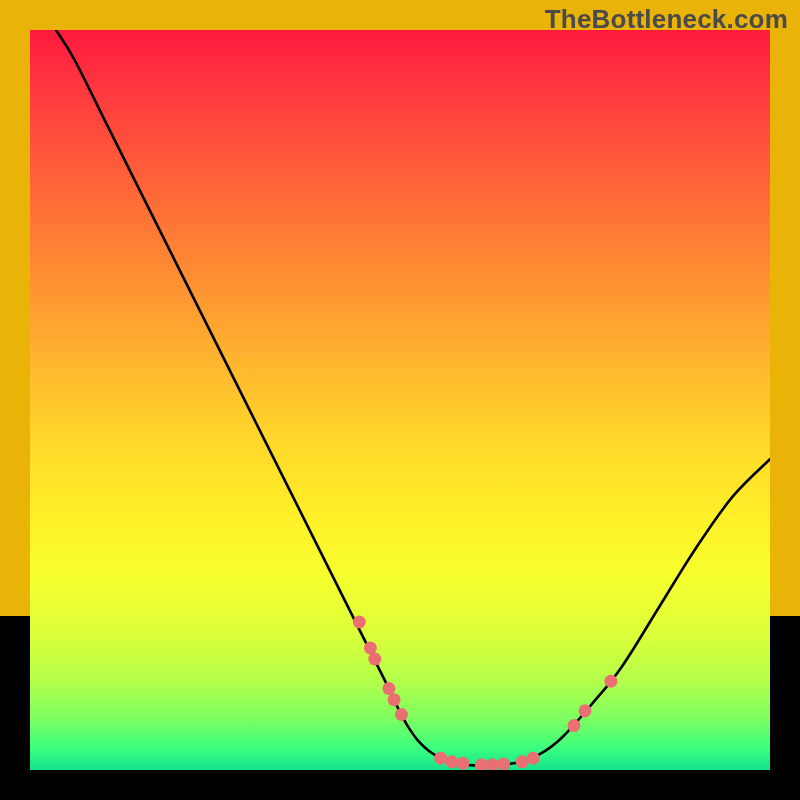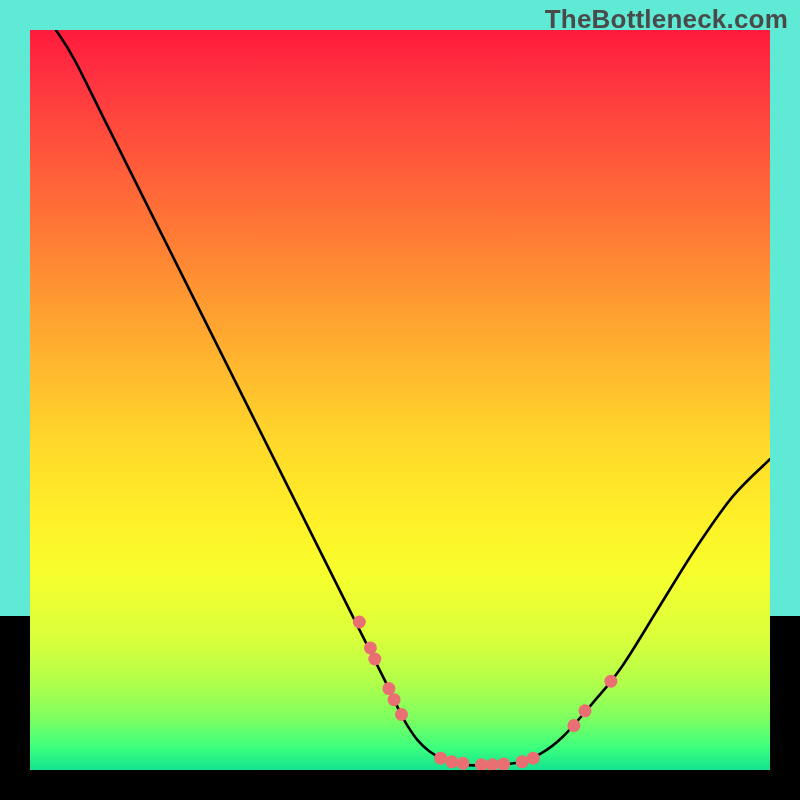--- a/index.html
+++ b/index.html
@@ -1,17 +1,17 @@
 <!DOCTYPE html>
 <html><head>
 <meta charset="utf-8">
 <style>
   * { margin: 0; padding: 0; box-sizing: border-box; }
   html, body { width: 800px; height: 800px; background: #000; overflow: hidden; }
-  .wrap { position: relative; width: 800px; height: 616px; background: #5eead4; }
+  .wrap { position: relative; width: 800px; height: 616px; background: #eab308; }
   .watermark {
     position: absolute;
     top: 4px;
     right: 12px;
     color: #4a4a4a;
     font-family: Arial, Helvetica, sans-serif;
     font-size: 26px;
     font-weight: 600;
     letter-spacing: 0.2px;
     z-index: 10;

